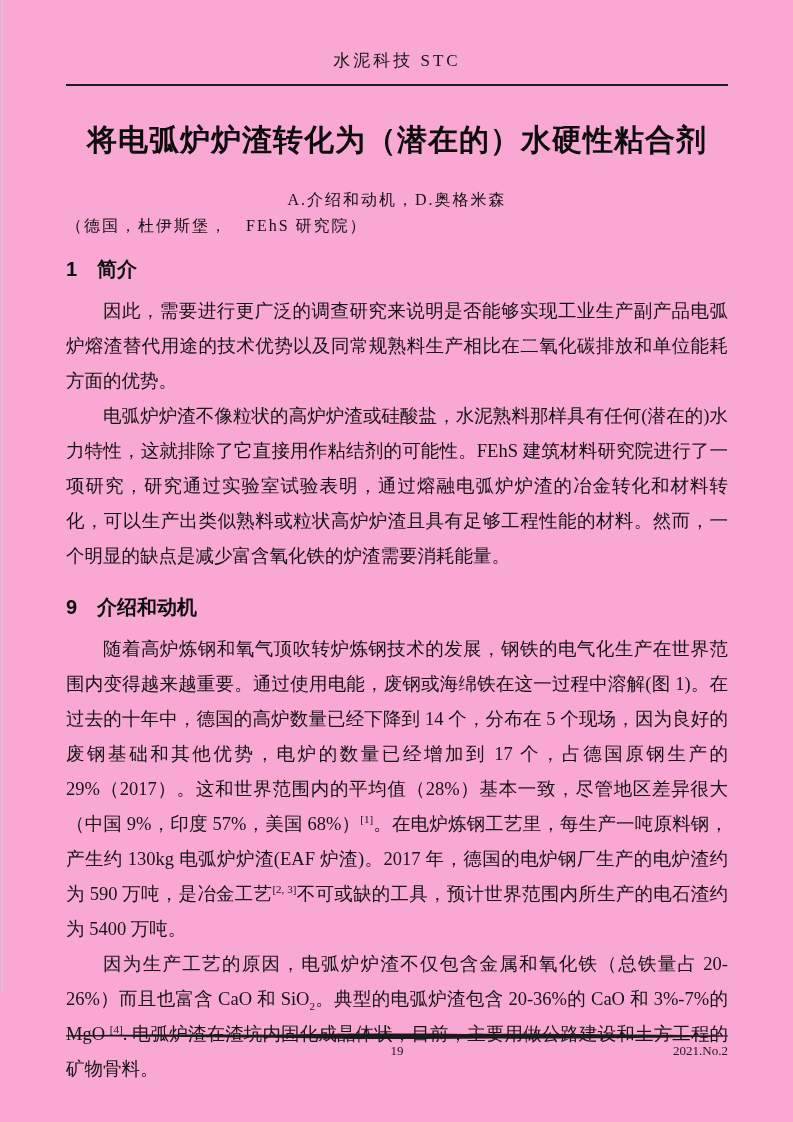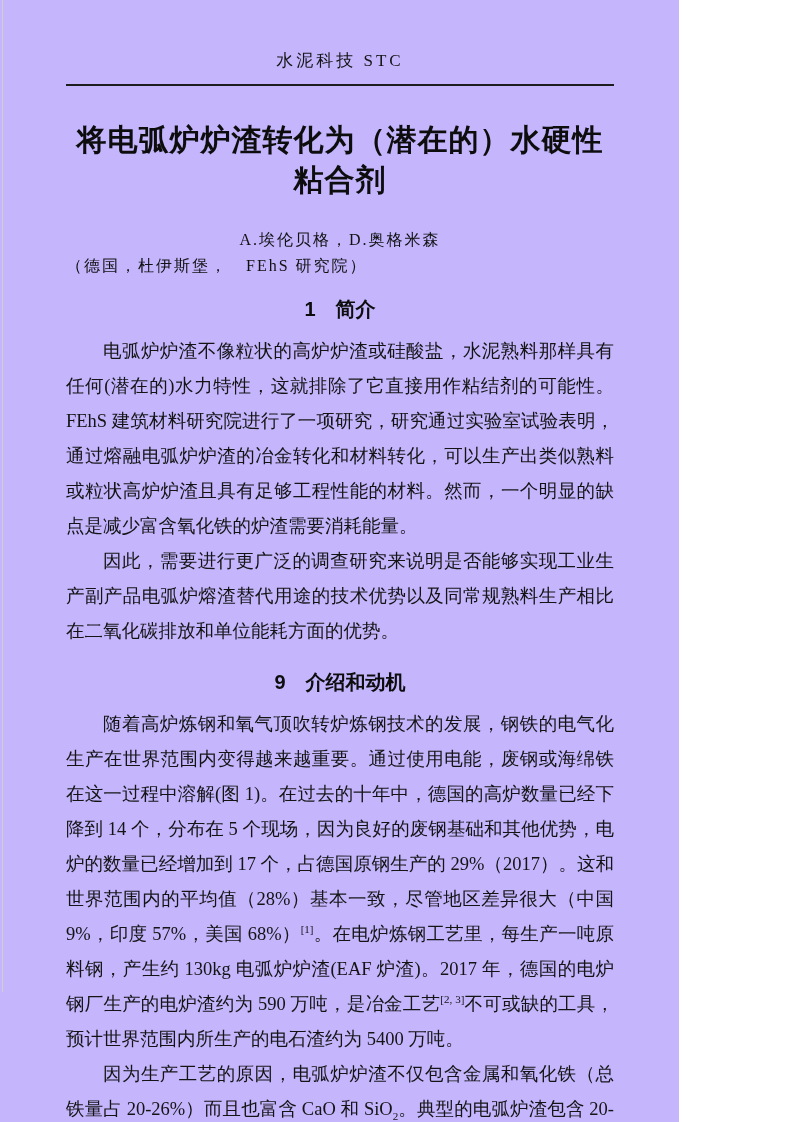--- a/index.html
+++ b/index.html
@@ -1,19 +1,19 @@
 <!DOCTYPE html>
 <html><head>
 <meta charset="utf-8">
 <style>
   html, body { margin: 0; padding: 0; background: #ffffff; }
   .page {
     position: relative;
-    width: 679px; height: 1122px;
-    background: #c4b5fd;
+    width: 793px; height: 1122px;
+    background: #f9a8d4;
     color: #111111;
     font-family: "Liberation Serif", "DejaVu Serif", serif;
     box-sizing: border-box;
     padding: 50px 65px 0 66px;
     overflow: hidden;
   }
   .scan-edge {
     position: absolute; left: 2px; top: 0;
     width: 1px; height: 992px;
     background: #cfcfcf;
@@ -54,21 +54,20 @@
     margin-top: 6px;
     letter-spacing: 2px;
   }
   .sec-heading {
     font-family: "Liberation Sans", "DejaVu Sans", sans-serif;
     font-size: 20px;
     font-weight: 700;
     line-height: 26px;
     margin: 20px 0 12px 0;
     color: #0d0d0d;
-    text-align: center;
   }
   .body-par {
     font-size: 18.5px;
     line-height: 35px;
     text-align: justify;
     text-indent: 2em;
     margin: 0;
     color: #141414;
   }
   .body-par sup {
@@ -101,31 +100,42 @@
 
   <div class="scan-edge"></div>
 
   <header>
     <div class="journal-header">水泥科技 STC</div>
     <hr class="header-rule">
   </header>
 
   <h1 class="article-title">将电弧炉炉渣转化为（潜在的）水硬性粘合剂</h1>
 
-  <div class="authors">A.埃伦贝格，D.奥格米森</div>
+  <div class="authors">A.介绍和动机，D.奥格米森</div>
 
   <div class="affiliation">（德国，杜伊斯堡，　FEhS 研究院）</div>
 
   <main>
       <section>
         <h2 class="sec-heading">1　简介</h2>
+        <p class="body-par"><span>因此，需要进行更广泛的调查研究来说明是否能够实现工业生产副产品电弧炉熔渣替代用途的技术优势以及同常规熟料生产相比在二氧化碳排放和单位能耗方面的优势。</span></p>
         <p class="body-par"><span>电弧炉炉渣不像粒状的高炉炉渣或硅酸盐，水泥熟料那样具有任何(潜在的)水力特性，这就排除了它直接用作粘结剂的可能性。FEhS 建筑材料研究院进行了一项研究，研究通过实验室试验表明，通过熔融电弧炉炉渣的冶金转化和材料转化，可以生产出类似熟料或粒状高炉炉渣且具有足够工程性能的材料。然而，一个明显的缺点是减少富含氧化铁的炉渣需要消耗能量。</span></p>
-        <p class="body-par"><span>因此，需要进行更广泛的调查研究来说明是否能够实现工业生产副产品电弧炉熔渣替代用途的技术优势以及同常规熟料生产相比在二氧化碳排放和单位能耗方面的优势。</span></p>
       </section>
       <section>
         <h2 class="sec-heading">9　介绍和动机</h2>
         <p class="body-par"><span>随着高炉炼钢和氧气顶吹转炉炼钢技术的发展，钢铁的电气化生产在世界范围内变得越来越重要。通过使用电能，废钢或海绵铁在这一过程中溶解(图 1)。在过去的十年中，德国的高炉数量已经下降到 14 个，分布在 5 个现场，因为良好的废钢基础和其他优势，电炉的数量已经增加到 17 个，占德国原钢生产的 29%（2017）。这和世界范围内的平均值（28%）基本一致，尽管地区差异很大（中国 9%，印度 57%，美国 68%）</span><sup>[1]</sup><span>。在电炉炼钢工艺里，每生产一吨原料钢，产生约 130kg 电弧炉炉渣(EAF 炉渣)。2017 年，德国的电炉钢厂生产的电炉渣约为 590 万吨，是冶金工艺</span><sup>[2, 3]</sup><span>不可或缺的工具，预计世界范围内所生产的电石渣约为 5400 万吨。</span></p>
         <p class="body-par"><span>因为生产工艺的原因，电弧炉炉渣不仅包含金属和氧化铁（总铁量占 20-26%）而且也富含 CaO 和 SiO</span><sub>2</sub><span>。典型的电弧炉渣包含 20-36%的 CaO 和 3%-7%的 MgO </span><sup>[4]</sup><span>. 电弧炉渣在渣坑内固化成晶体状，目前，主要用做公路建设和土方工程的矿物骨料。</span></p>
       </section>
     </main>
 
+  <footer class="footer">
+    <div class="footer-rule">
+      <svg viewBox="0 0 662 8" preserveAspectRatio="none">
+        <path fill="#1a1a1a" d="M0,3.2 C60,2.6 130,2.2 200,2.7 C260,1.7 330,1.1 400,1.9 C470,1.3 570,2.5 662,3.4 L662,4.6 C600,5.9 515,6.9 430,6.6 C360,7.5 290,7.1 230,5.9 C160,5.3 80,4.7 0,4.5 Z"></path>
+      </svg>
+    </div>
+    <div class="footer-meta">
+      <div class="page-number">19</div>
+      <div class="issue">2021.No.2</div>
+    </div>
+  </footer>
 
 </div>
 
 </body></html>

